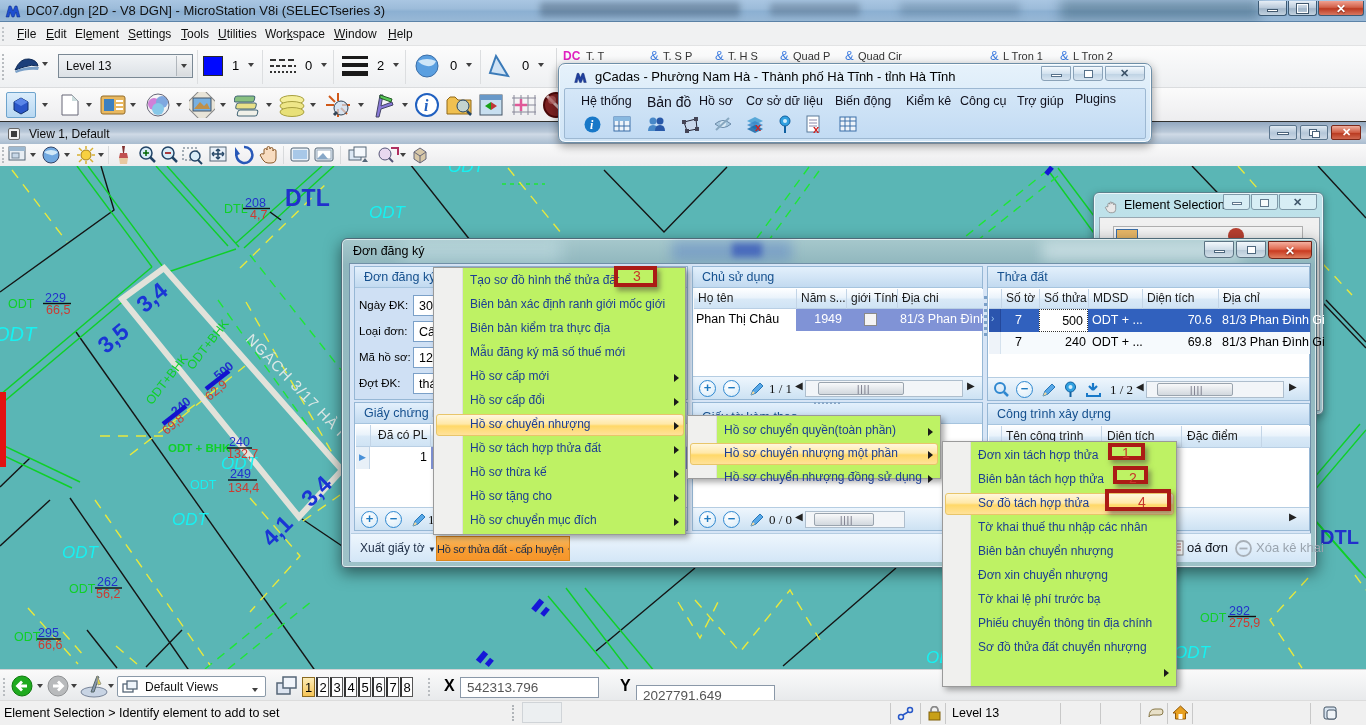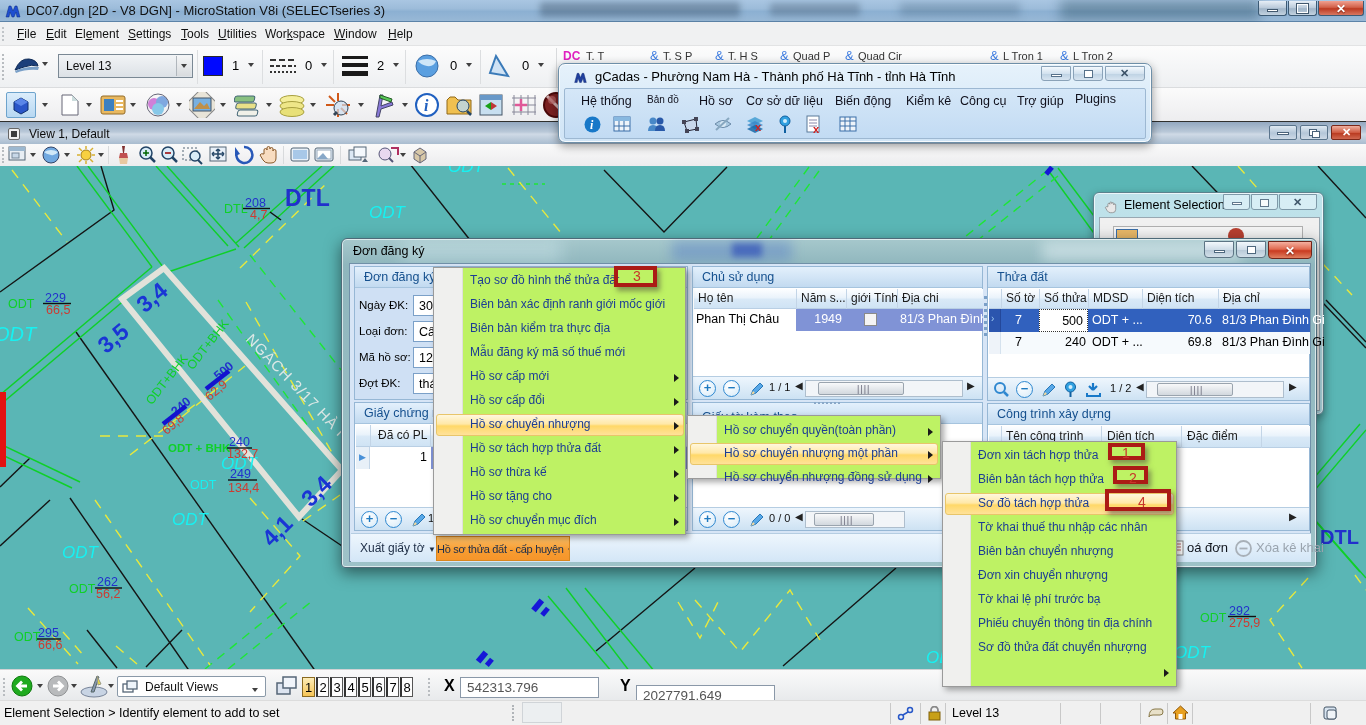--- a/index.html
+++ b/index.html
@@ -35,21 +35,21 @@
 .scell { position:absolute; top:2px; height:21px; border-left:1px solid #c8c8c8; }
 
 .grp { position:absolute; border:1px solid #96b7d5; background:#fff; }
 .grphead { position:absolute; left:0; top:0; right:0; height:21px; background:linear-gradient(180deg,#e3f0fc,#c2daf0); border-bottom:1px solid #a6c4de; font-size:12.5px; color:#15508e; padding:3px 0 0 9px; }
 .thead { background:linear-gradient(180deg,#fdfeff 0%,#eaf3fb 45%,#d9e9f7 55%,#cfe3f4 100%); border-bottom:1px solid #b9cfe4; }
 .thcell { position:absolute; white-space:nowrap; font-size:12px; color:#1b1b1b; top:3px; }
 .vline { position:absolute; width:1px; background:#c3d5e7; }
 .selrow { background:#8093d6; color:#fff; white-space:nowrap; overflow:hidden; }
 .pagebar { position:absolute; left:0; right:0; bottom:0; height:23px; background:linear-gradient(180deg,#eef6fd,#cde2f3); border-top:1px solid #b5cde2; }
 .cicon { position:absolute; width:17px; height:17px; border:1.6px solid #2f88d0; border-radius:50%; background:radial-gradient(circle at 35% 30%,#ffffff,#d6eaf8); color:#1f7ac0; font-size:13px; text-align:center; line-height:14px; font-weight:bold; }
-.pgnum { position:absolute; font-size:11px; color:#111; }
+.pgnum { position:absolute; font-size:13px; color:#111;font-family:Liberation Serif, serif; }
 .hscroll { position:absolute; height:17px; background:#f2f5f8; border:1px solid #aebecd; }
 .hthumb { position:absolute; top:1px; bottom:1px; background:linear-gradient(180deg,#f8f9fa,#d2d8de); border:1px solid #9aa4ae; border-radius:2px; }
 .sarr { position:absolute; font-size:10px; color:#222; top:3px; }
 
 .menu { position:absolute; background:#bef264; border:1px solid #9a9a9a; box-shadow:3px 3px 6px rgba(0,0,0,0.35); }
 .menu .gutter { position:absolute; left:0; top:0; bottom:0; background:#f0f0ee; border-right:1px solid #e0e0dc; }
 .mitem { position:absolute; white-space:nowrap; overflow:hidden; font-size:12px; color:#1c3d94; padding-top:3px; padding-left:0; height:24px; }
 .mhl { position:absolute; background:linear-gradient(180deg,#fff7dd 0%,#ffe8a8 45%,#ffd868 55%,#ffe29a 100%); border:1px solid #e8c56a; border-radius:3px; }
 .marr { position:absolute; width:0; height:0; border-top:4px solid transparent; border-bottom:4px solid transparent; border-left:5px solid #1a1a1a; }
 .redbox { position:absolute; border:4px solid #ab1b15; box-shadow:3px 4px 5px rgba(70,60,60,0.5); color:#c8352a; font-size:14px; }
@@ -579,21 +579,21 @@
         <div style="position:absolute;left:9px;top:7px;width:11px;height:3px;background:#fff;border:1px solid #57718a"></div>
       </div>
     <div class="abs" style="left:514px;top:2px;width:30px;height:15px;background:linear-gradient(180deg,#f4f9fd,#d3e2ef 50%,#bfd3e4 55%,#d7e4f0);border:1px solid #8aa2b8;border-radius:0 0 3px 3px">
         <div style="position:absolute;left:10px;top:3px;width:9px;height:8px;border:1.5px solid #57718a;background:#fff"></div>
       </div>
     <div class="abs" style="left:546px;top:2px;width:40px;height:15px;background:linear-gradient(180deg,#f4f9fd,#d3e2ef 50%,#bfd3e4 55%,#d7e4f0);border:1px solid #8aa2b8;border-radius:0 0 3px 3px">
         <div style="position:absolute;left:14px;top:0px;color:#3c5268;font-size:11px;font-weight:bold">✕</div>
       </div>
     <div class="abs" style="left:5px;top:24px;width:582px;height:51px;background:linear-gradient(180deg,#d5e7f8,#c2dbf3);border:1px solid #9db8d2;border-radius:2px">
       <div class="abs" style="left:16px;top:5px;font-size:12.5px;color:#10101c">Hệ thống</div>
-      <div class="abs" style="left:82px;top:5px;font-size:10px;color:#10101c">Bản đồ</div>
+      <div class="abs" style="left:82px;top:5px;font-size:14px;color:#10101c">Bản đồ</div>
       <div class="abs" style="left:134px;top:5px;font-size:12.5px;color:#10101c">Hồ sơ</div>
       <div class="abs" style="left:181px;top:5px;font-size:12.5px;color:#10101c">Cơ sở dữ liệu</div>
       <div class="abs" style="left:270px;top:5px;font-size:12.5px;color:#10101c">Biến động</div>
       <div class="abs" style="left:341px;top:5px;font-size:12.5px;color:#10101c">Kiểm kê</div>
       <div class="abs" style="left:395px;top:5px;font-size:12.5px;color:#10101c">Công cụ</div>
       <div class="abs" style="left:452px;top:5px;font-size:12.5px;color:#10101c">Trợ giúp</div>
       <div class="abs" style="left:510px;top:3px;font-size:12.5px;color:#10101c">Plugins</div>
       <svg class="abs" style="left:19px;top:27px" width="17" height="17">
           <circle cx="8.5" cy="8.5" r="8" fill="#1878c8"></circle>
           <text x="6" y="13" font-size="12" fill="#fff" font-weight="bold" font-family="Liberation Serif" font-style="italic">i</text>

